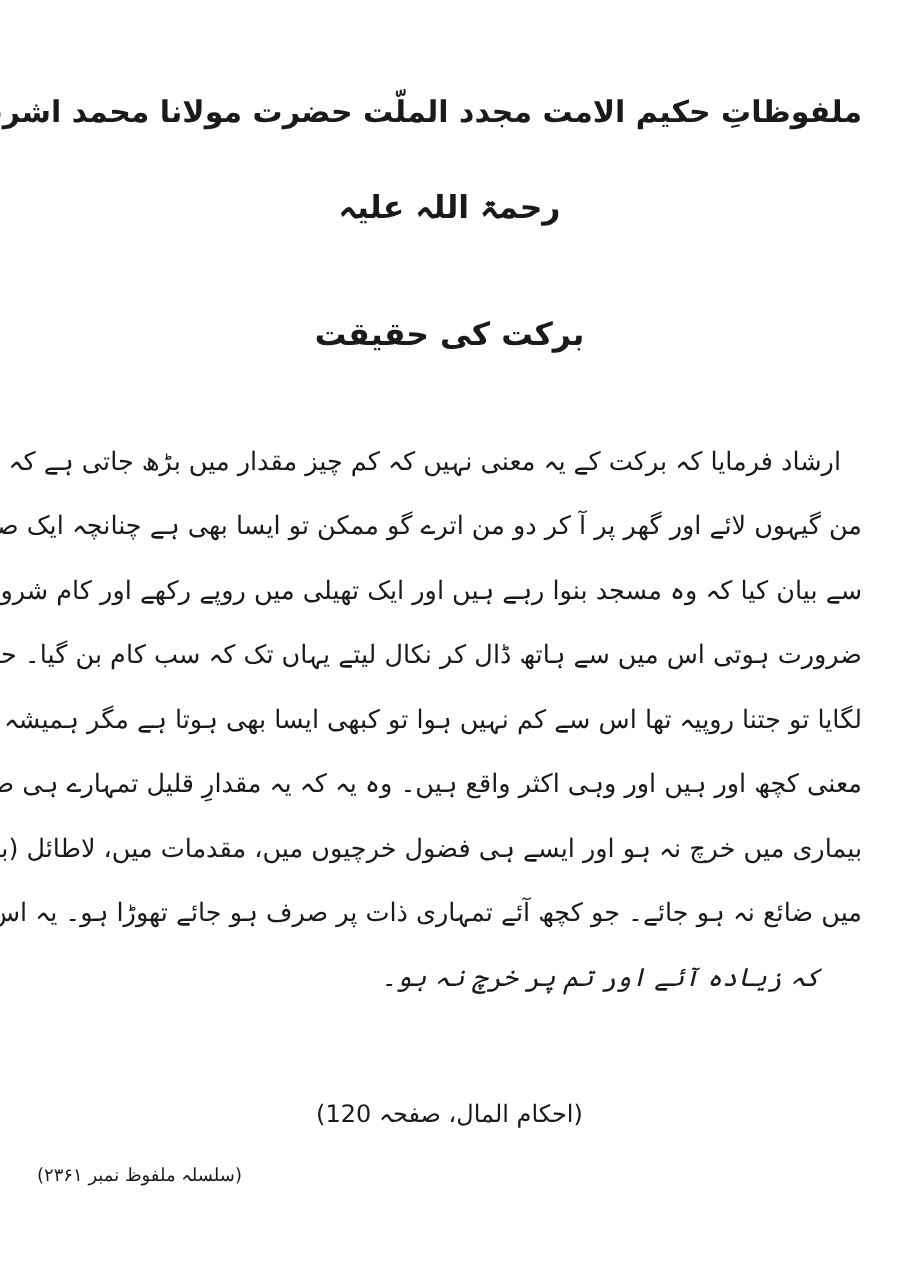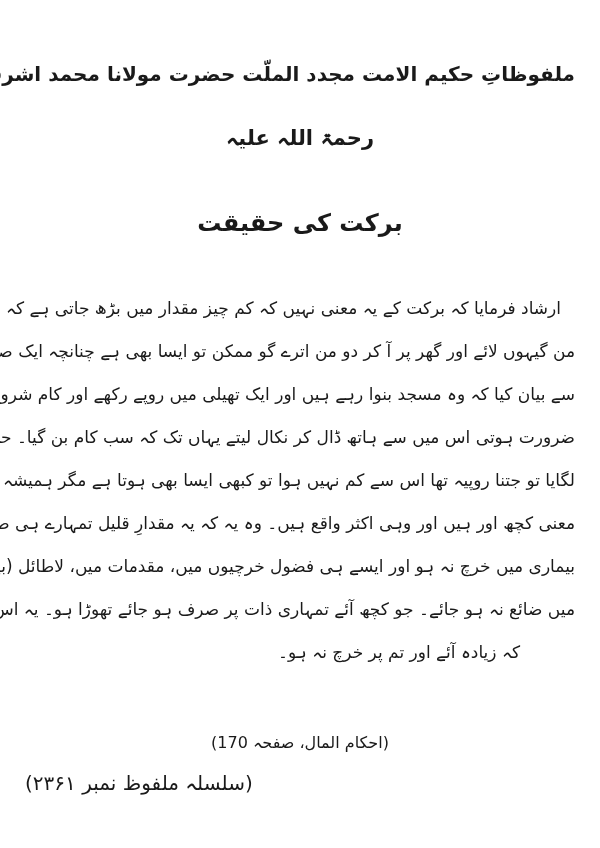--- a/index.html
+++ b/index.html
@@ -30,21 +30,21 @@
   }
   .honorific {
     margin-top: 26px;
     font-size: 21px;
     font-weight: bold;
     text-align: center;
     line-height: 36px;
   }
   .section-heading {
     margin: 48px 0 0 0;
-    font-size: 24px;
+    font-size: 21px;
     font-weight: bold;
     text-align: center;
     line-height: 38px;
   }
   .paragraph {
     margin-top: 45px;
     direction: rtl;
   }
   .body-line {
     font-size: 17px;
@@ -63,32 +63,33 @@
     padding-left: 0;
     padding-right: 0;
     margin-left: 55px;
     text-align-last: left;
     direction: rtl;
   }
   
   .body-line.last {
     text-align: left;
     margin-left: 0;
-    margin-right: 55px;
+    margin-right: 28px;
     text-align-last: right;
+    font-style: italic;
   }
   .ref-book-page {
     margin-top: 52px;
     font-size: 16px;
     text-align: center;
     line-height: 34px;
   }
   .ref-serial {
     margin-top: 6px;
-    font-size: 20px;
+    font-size: 12px;
     text-align: left;
     line-height: 34px;
   }
 </style>
 </head>
 <body>
 
 <div class="page">
 
   <h1 class="doc-title">ملفوظاتِ حکیم الامت مجدد الملّت حضرت مولانا محمد اشرف علی تھانوی</h1>
@@ -102,17 +103,17 @@
     <div class="body-line">من گیہوں لائے اور گھر پر آ کر دو من اترے گو ممکن تو ایسا بھی ہے چنانچہ ایک صاحب خیر نے مجھ</div>
     <div class="body-line">سے بیان کیا کہ وہ مسجد بنوا رہے ہیں اور ایک تھیلی میں روپے رکھے اور کام شروع کیا۔ جب</div>
     <div class="body-line">ضرورت ہوتی اس میں سے ہاتھ ڈال کر نکال لیتے یہاں تک کہ سب کام بن گیا۔ حساب جب</div>
     <div class="body-line">لگایا تو جتنا روپیہ تھا اس سے کم نہیں ہوا تو کبھی ایسا بھی ہوتا ہے مگر ہمیشہ ضروری نہیں۔ برکت کے</div>
     <div class="body-line">معنی کچھ اور ہیں اور وہی اکثر واقع ہیں۔ وہ یہ کہ یہ مقدارِ قلیل تمہارے ہی صرف میں آئے۔</div>
     <div class="body-line">بیماری میں خرچ نہ ہو اور ایسے ہی فضول خرچیوں میں، مقدمات میں، لاطائل (بیکار) تکلفات</div>
     <div class="body-line">میں ضائع نہ ہو جائے۔ جو کچھ آئے تمہاری ذات پر صرف ہو جائے تھوڑا ہو۔ یہ اس سے بہتر ہے</div>
     <div class="body-line last">کہ زیادہ آئے اور تم پر خرچ نہ ہو۔</div>
   </div>
 
-  <div class="ref-book-page">(احکام المال، صفحہ 170)</div>
+  <div class="ref-book-page">(احکام المال، صفحہ 120)</div>
 
   <div class="ref-serial">(سلسلہ ملفوظ نمبر ۲۳۶۱)</div>
 
 </div>
 
 </body></html>

